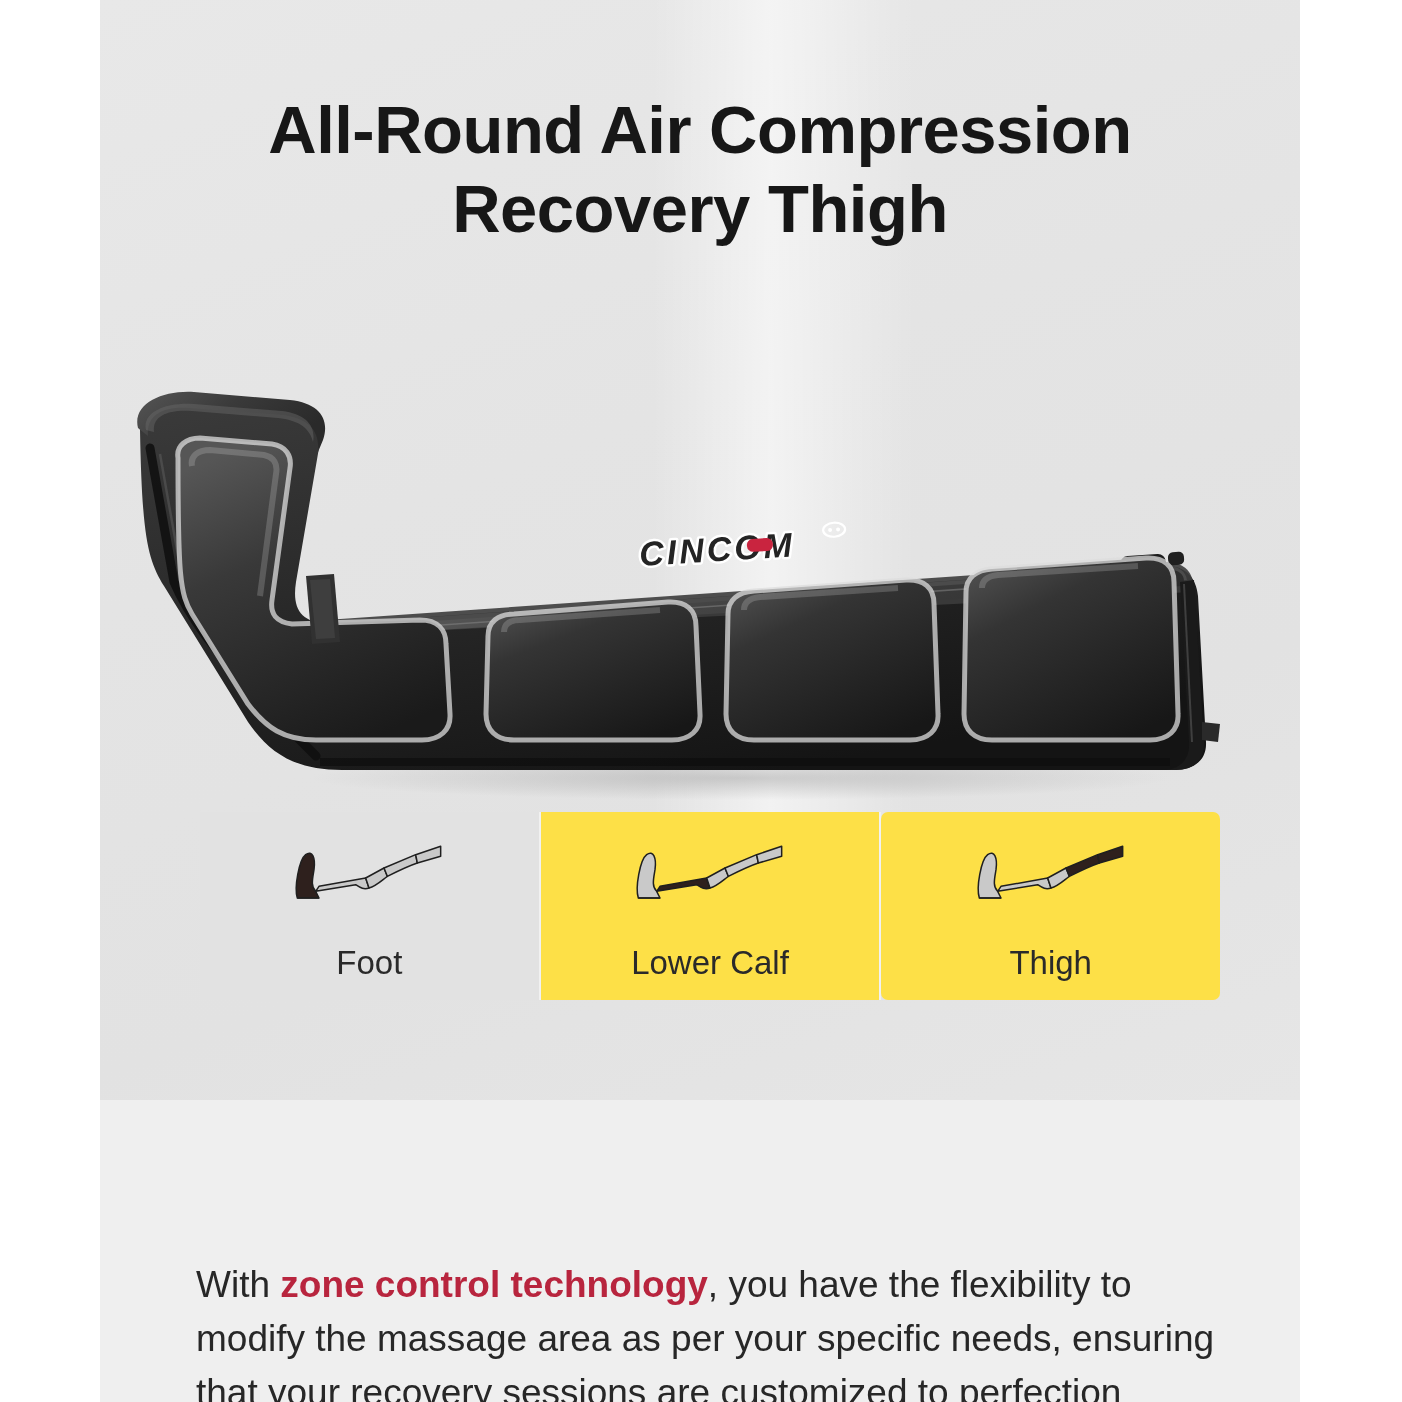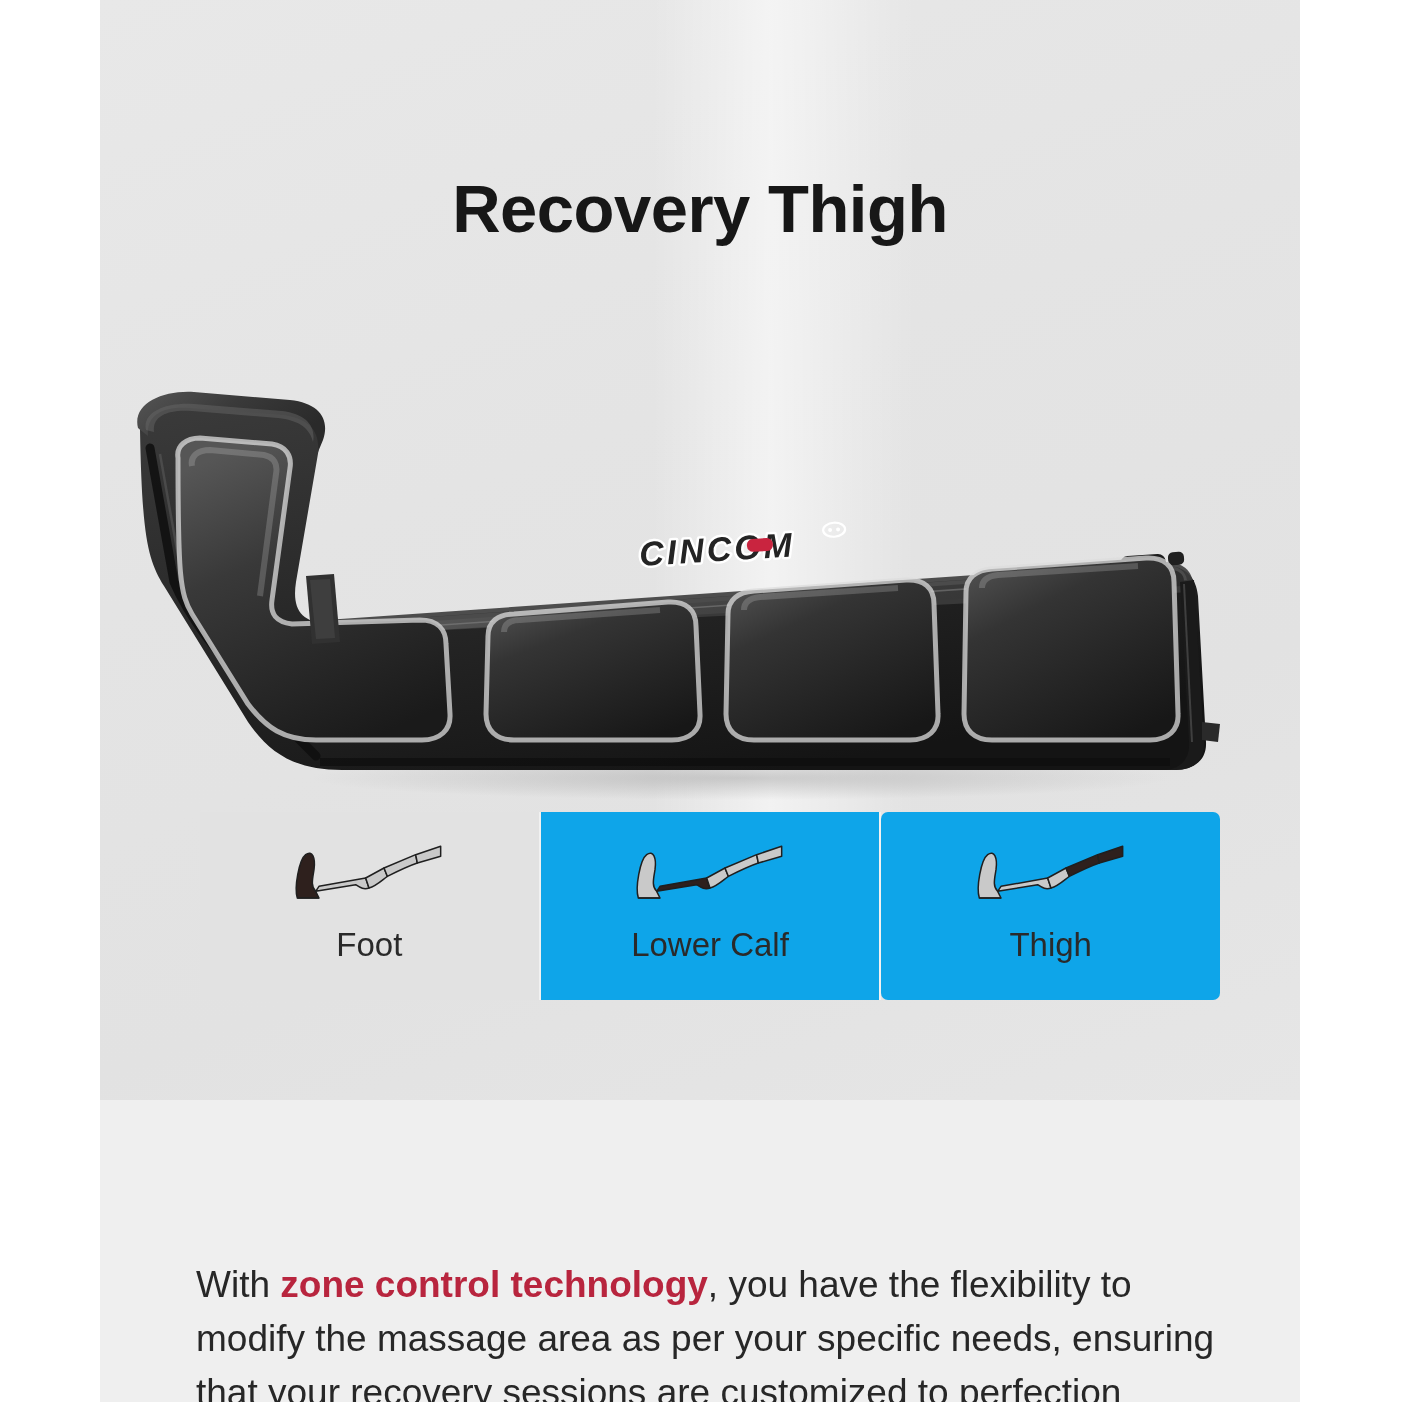--- a/index.html
+++ b/index.html
@@ -79,26 +79,26 @@
     flex: 1 1 0;
     display: flex;
     flex-direction: column;
     align-items: center;
     justify-content: flex-start;
     padding-top: 26px;
     border-right: 2px solid #f1f1f1;
   }
   .zone-cell:last-child { border-right: none; border-radius: 7px; }
   .zone-cell.tint-a { background: #e2e2e2; }
-  .zone-cell.tint-b { background: #0ea5e9; }
+  .zone-cell.tint-b { background: #fde047; }
 
   .zone-icon { width: 168px; height: 70px; display: block; }
 
   .zone-label {
-    margin-top: 18px;
+    margin-top: 36px;
     font-size: 33px;
     color: #2a2a2a;
     font-weight: 400;
     font-family: "Liberation Sans", sans-serif;
     white-space: nowrap;
   }
 
   
   .lower-panel {
     position: absolute;
@@ -128,21 +128,21 @@
 </head>
 <body>
 
 <div id="page">
 
   <div class="upper-panel">
     <div class="bg-sheen"></div>
   </div>
 
   <h1 class="headline">
-    <br>
+    <span>All-Round Air Compression</span><br>
     <span>Recovery Thigh</span>
   </h1>
 
   <div class="product-stage">
     <svg viewBox="0 0 1140 430" xmlns="http://www.w3.org/2000/svg">
       <defs>
 
         <linearGradient id="shellTop" x1="0" y1="0" x2="0" y2="1">
           <stop offset="0%" stop-color="#4a4a4a"></stop>
           <stop offset="45%" stop-color="#303030"></stop>

